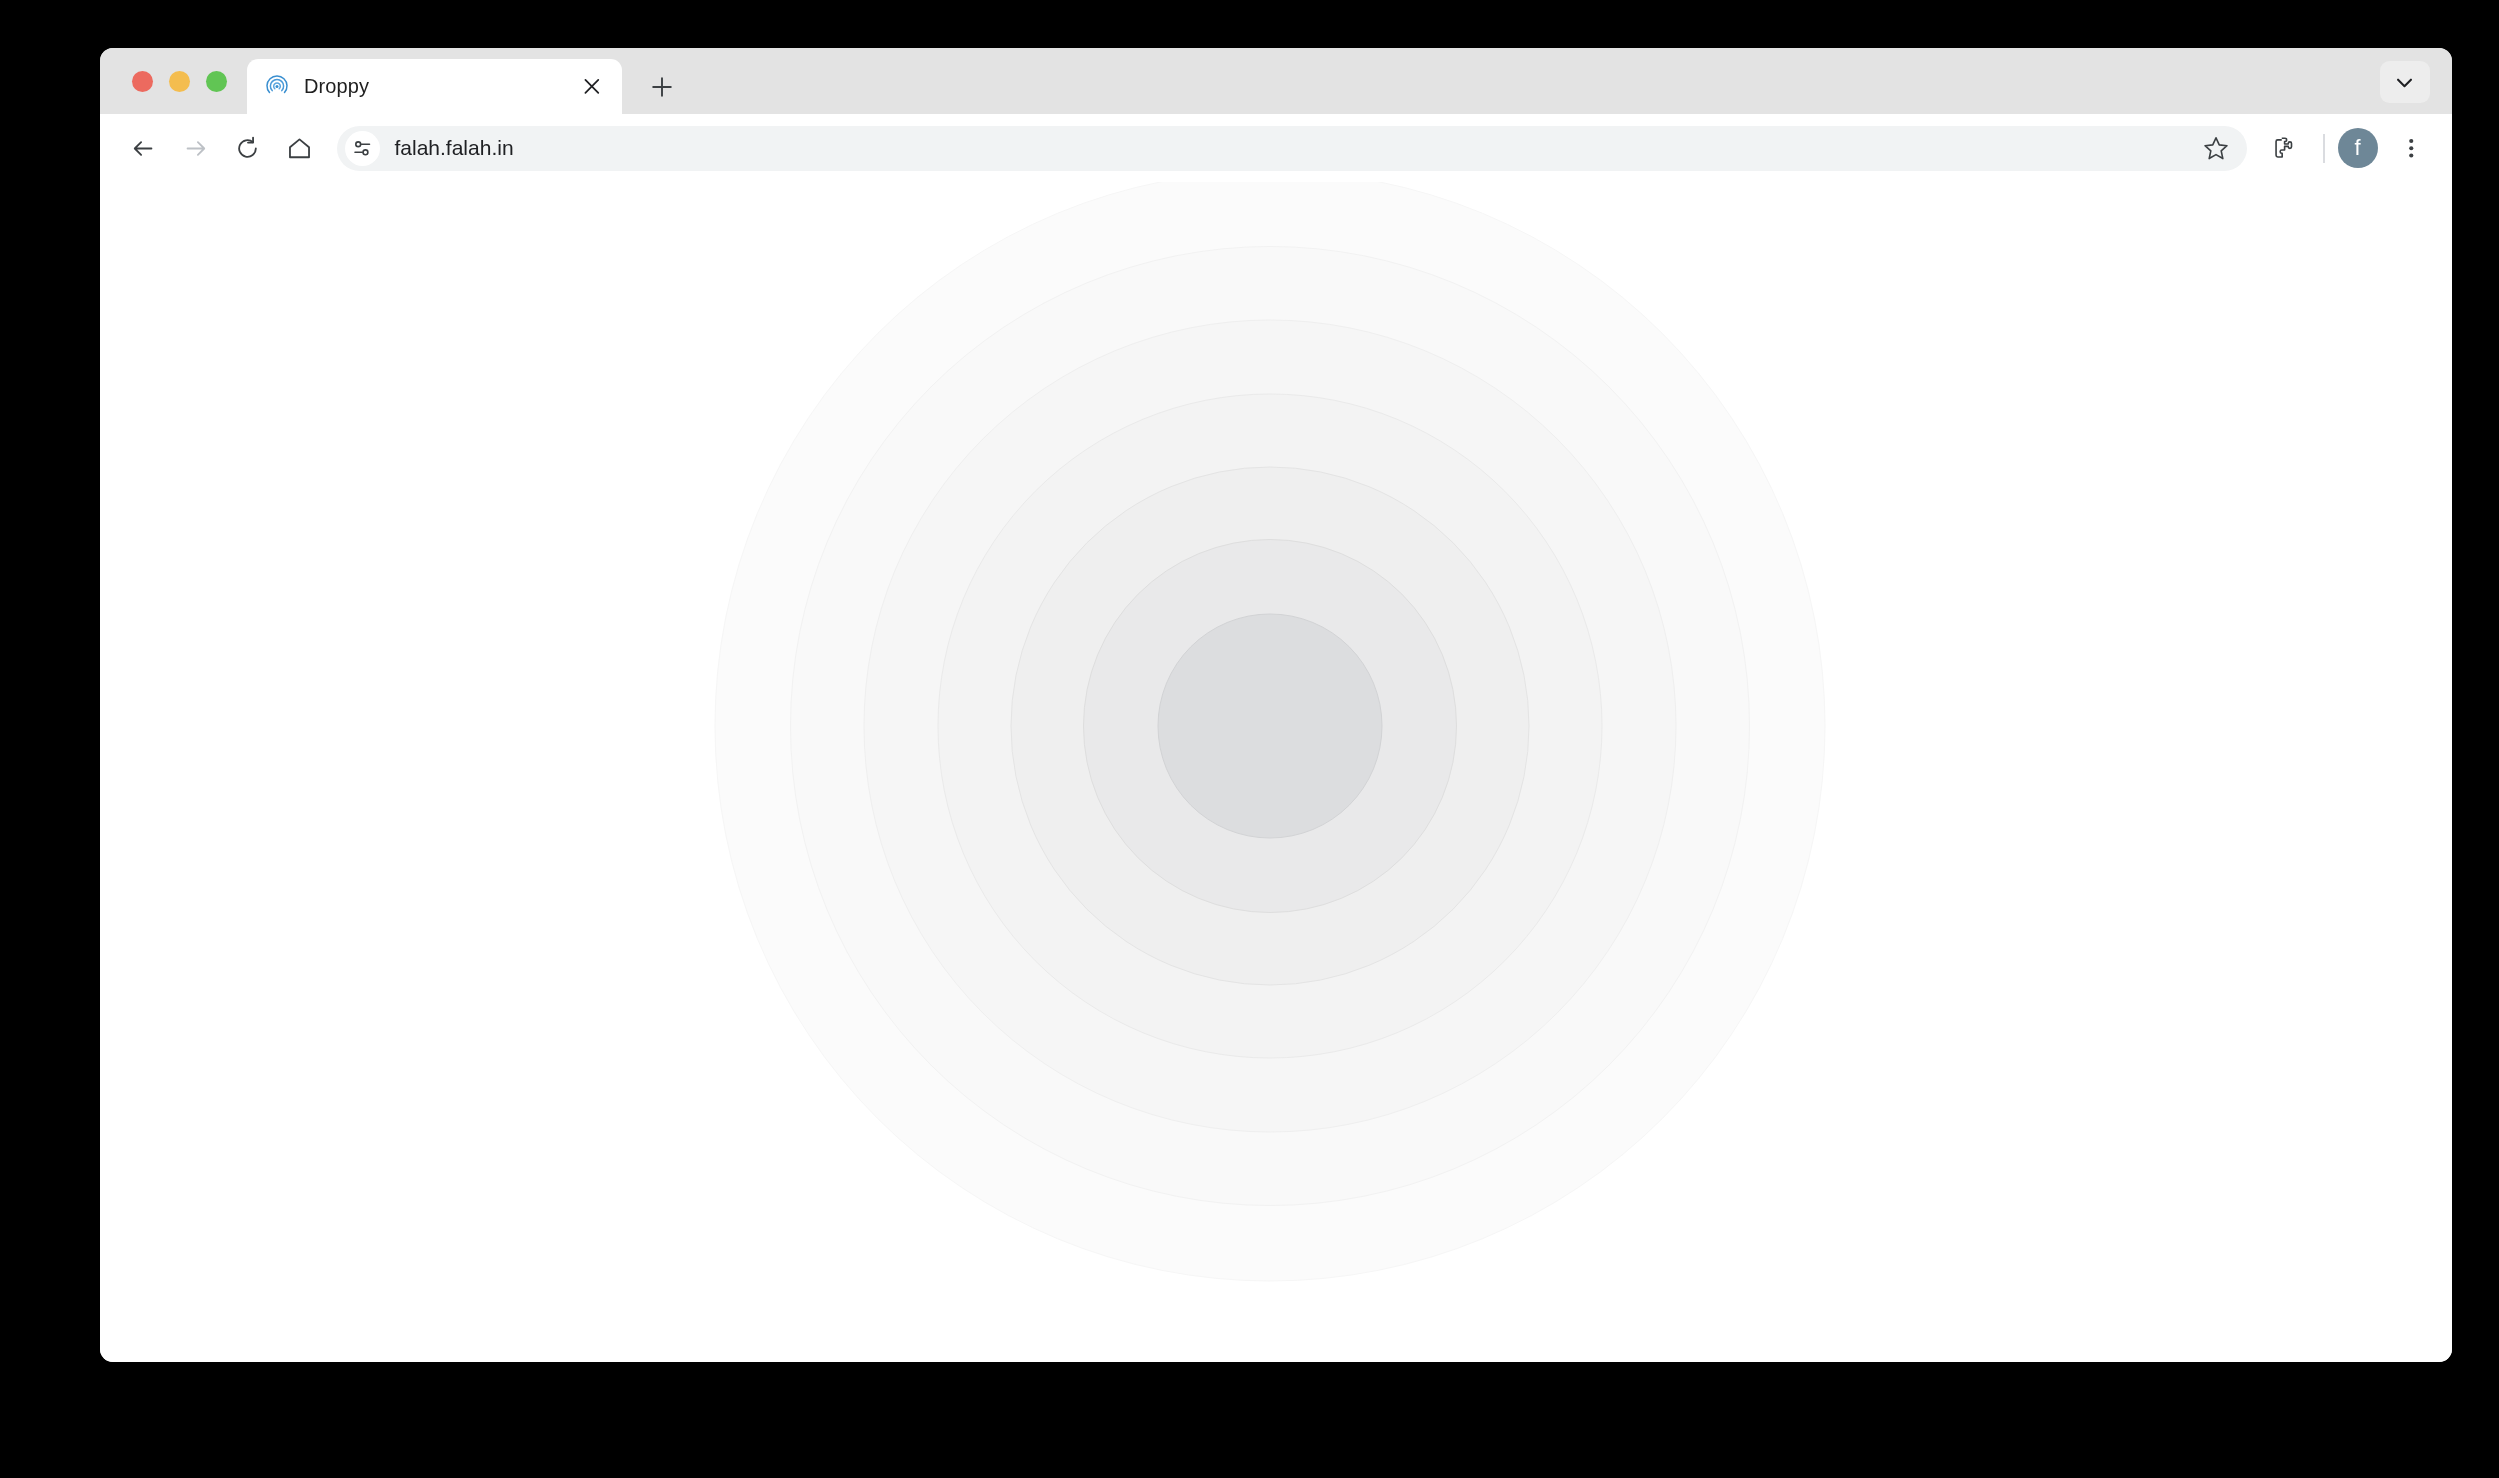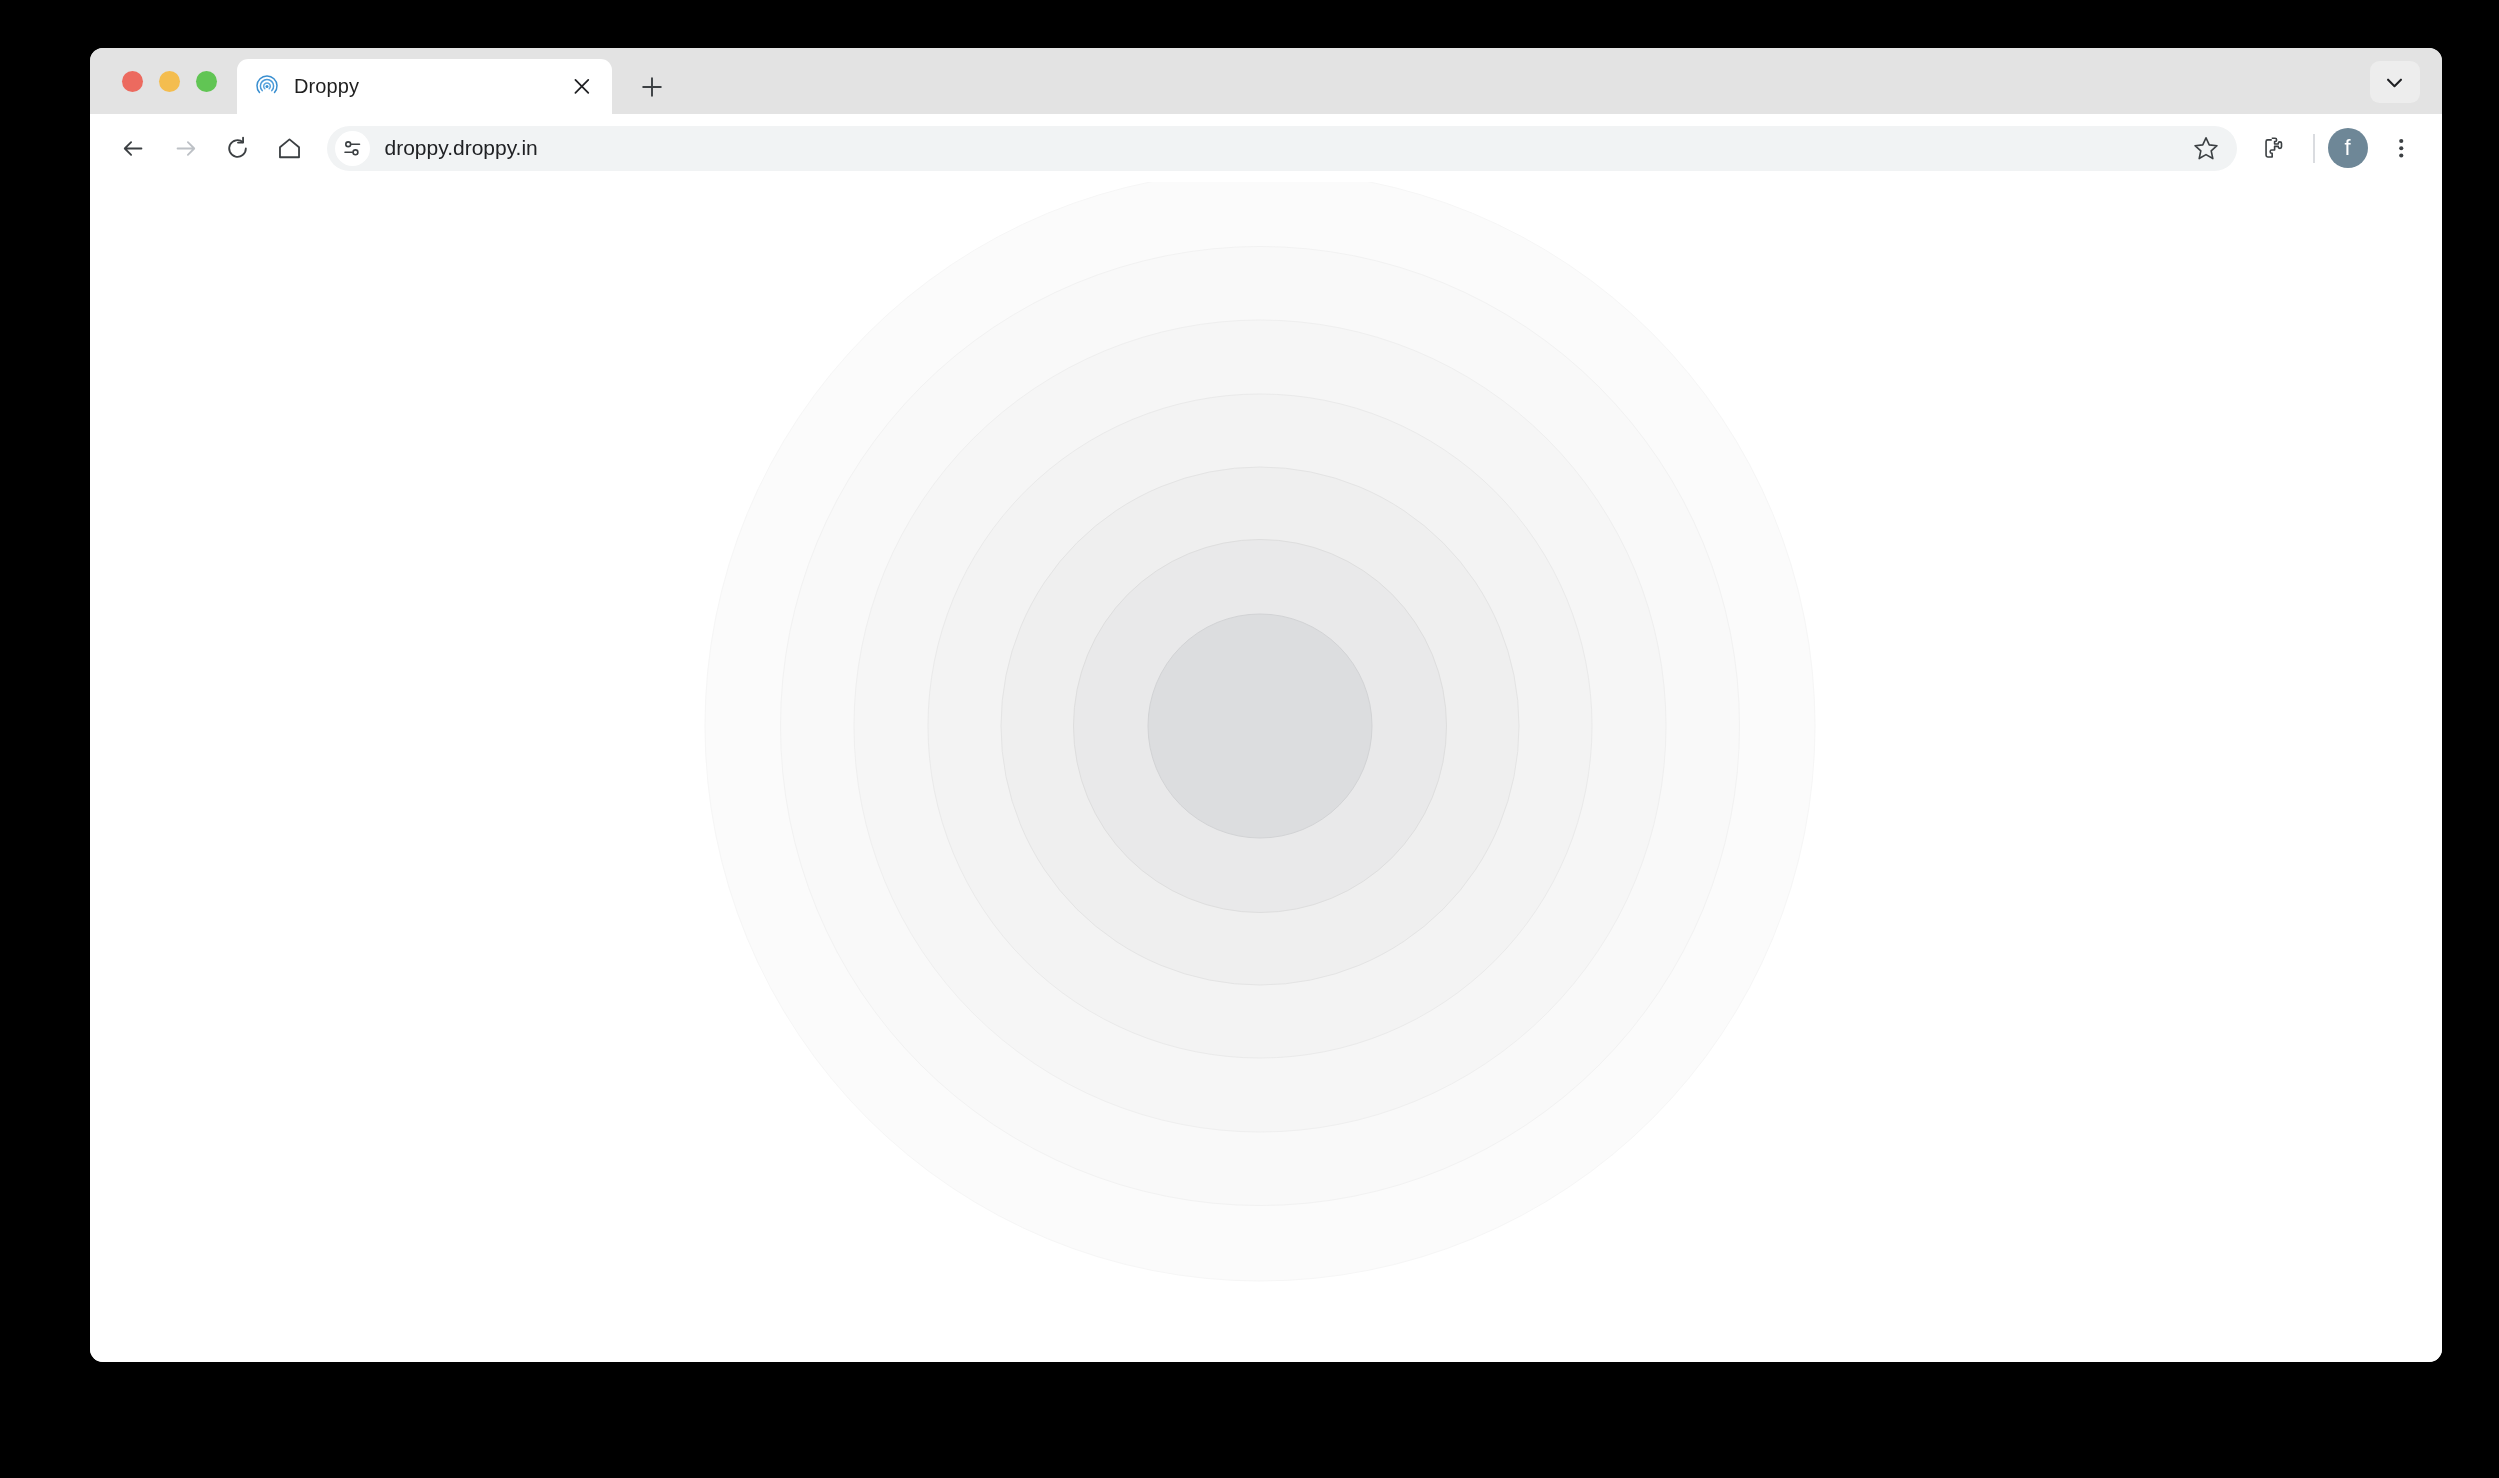--- a/index.html
+++ b/index.html
@@ -8,21 +8,21 @@
     width: 2500px;
     height: 1479px;
     background: #000000;
     font-family: "Liberation Sans", sans-serif;
     overflow: hidden;
   }
 
   
   #browser-window {
     position: absolute;
-    left: 90px;
+    left: 100px;
     top: 48px;
     width: 2352px;
     height: 1314px;
     background: #e3e3e3;
     border-radius: 13px;
     overflow: hidden;
     box-shadow: 0 3.2px 14.5px rgba(0,0,0,0.35);
   }
 
   
@@ -318,21 +318,21 @@
       <div id="site-settings-button">
         <svg width="22.5" height="22.5" viewBox="0 0 28 28">
           <g fill="none" stroke="#3c4043" stroke-width="2" stroke-linecap="round">
             <circle cx="9" cy="9" r="3"></circle>
             <path d="M13 9 H23"></path>
             <circle cx="18" cy="19" r="3"></circle>
             <path d="M5 19 H14"></path>
           </g>
         </svg>
       </div>
-      <span id="omnibox-url" title="Search Google or type a URL">droppy.droppy.in</span>
+      <span id="omnibox-url" title="Search Google or type a URL">falah.falah.in</span>
       <span id="bookmark-button">
         <svg width="26" height="26" viewBox="0 0 32 32">
           <path d="M16 3.5 L20 12.2 L29.5 13.2 L22.4 19.6 L24.4 29 L16 24.2 L7.6 29 L9.6 19.6 L2.5 13.2 L12 12.2 Z" fill="none" stroke="#3c4043" stroke-width="2" stroke-linejoin="round"></path>
         </svg>
       </span>
     </div>
 
     <div id="extensions-button">
       <svg width="26" height="26" viewBox="0 0 32 32">
         <path d="M12 4 h4 a2 2 0 0 1 0 4 h-0.5 v3 h4.5 v-0.5 a2 2 0 0 1 4 0 v4 a2 2 0 0 1 -4 0 V14 h-4.5 v4.5 H12 a2 2 0 0 0 0 4 h0.5 V27 H7 a2 2 0 0 1 -2 -2 V8 a2 2 0 0 1 2 -2 h5" fill="none" stroke="#3c4043" stroke-width="2" stroke-linejoin="round"></path>

